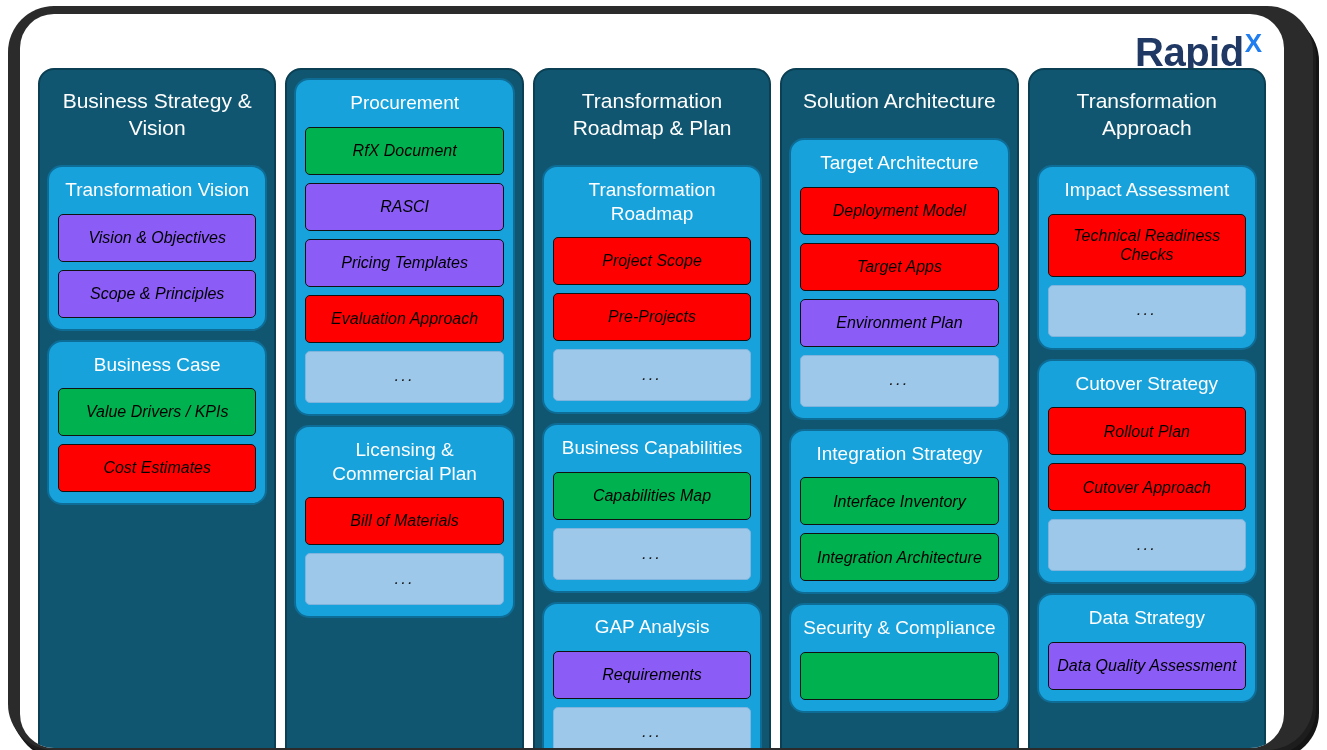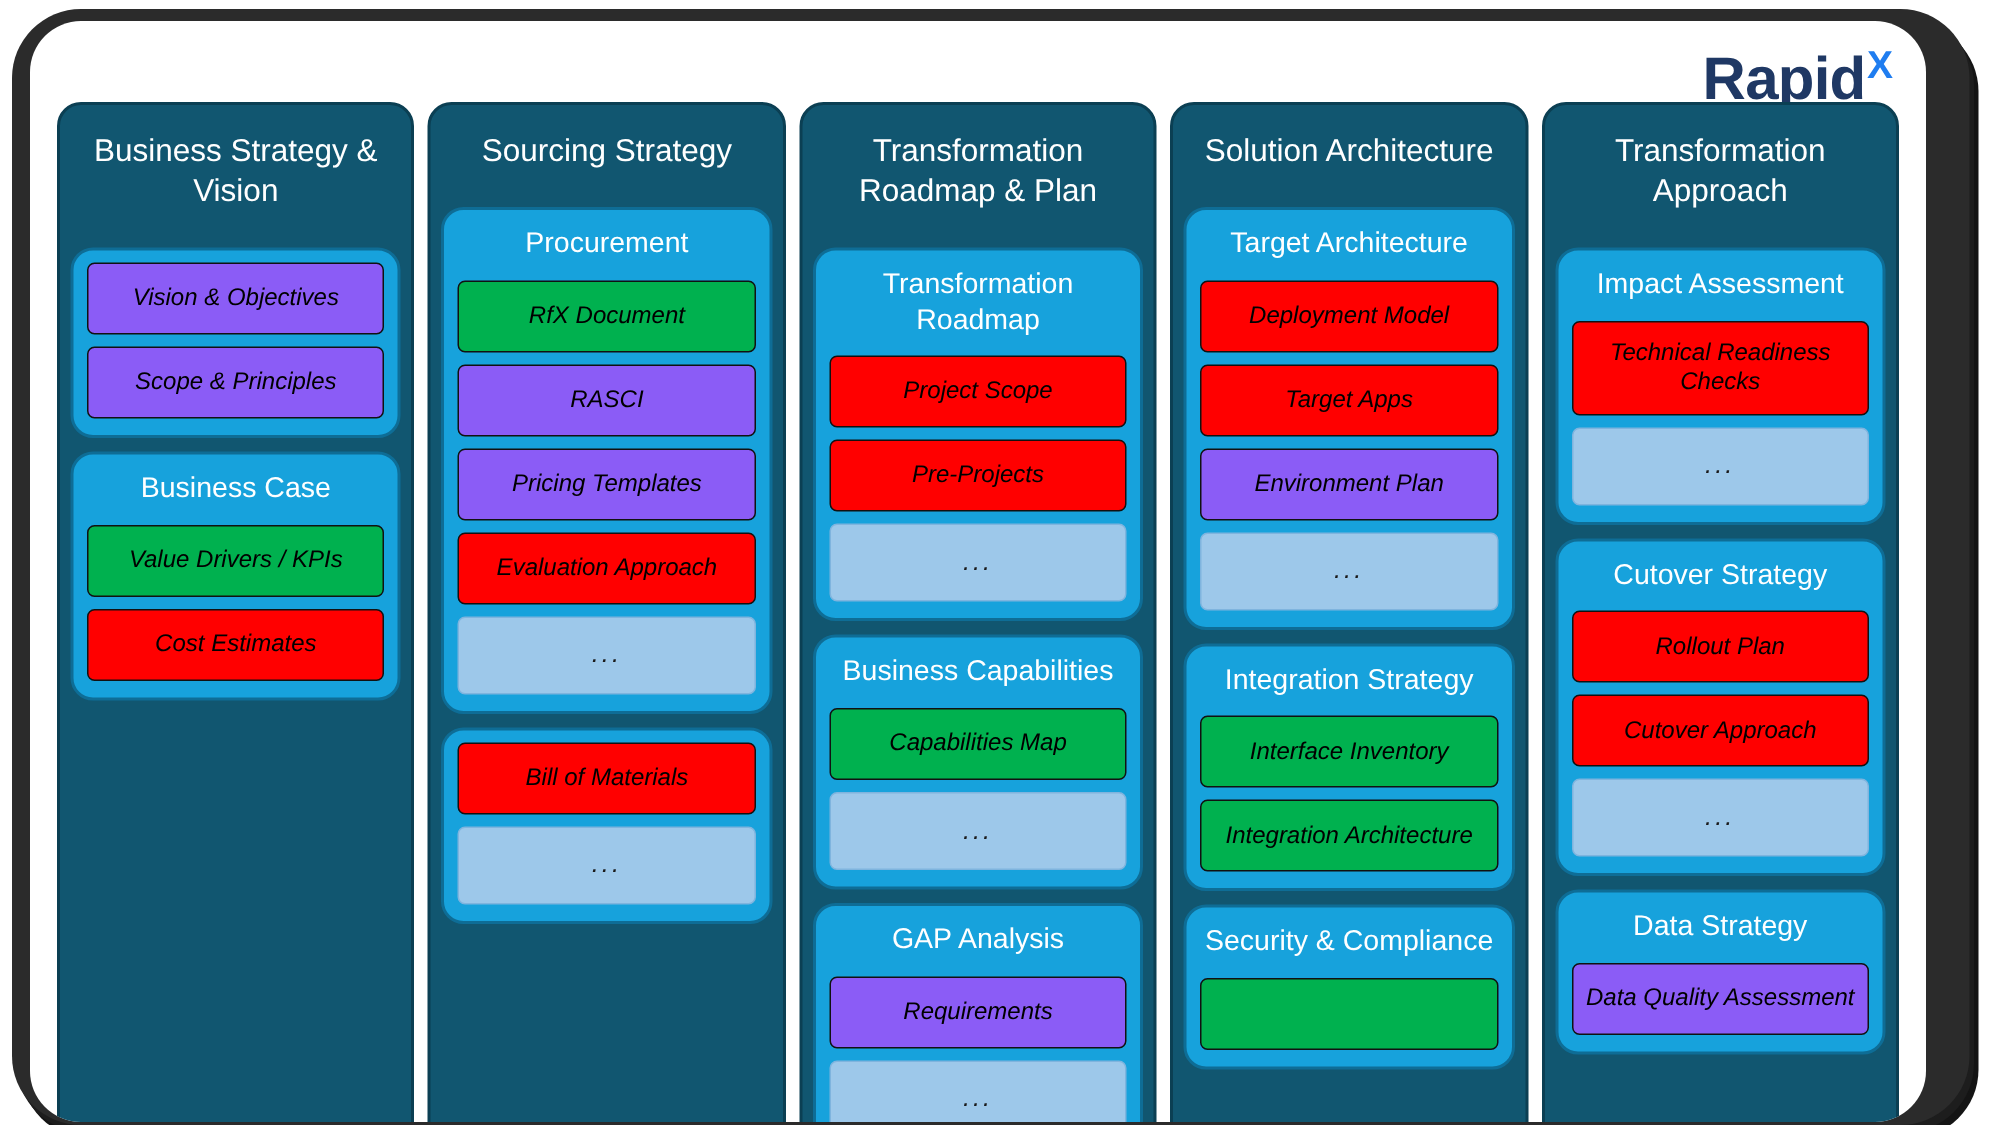--- a/index.html
+++ b/index.html
@@ -145,40 +145,41 @@
 <div id="page">
 
   <div id="logo">
     <span class="rapid">Rapid</span><span class="x">X</span>
   </div>
 
   <div id="columns">
       <div class="column">
         <div class="column-title">Business Strategy &amp; Vision</div>
         <div class="group">
+          <div class="group-title">Transformation Vision</div>
           <div class="item yellow">Vision &amp; Objectives</div>
           <div class="item yellow">Scope &amp; Principles</div>
         </div>
         <div class="group">
           <div class="group-title">Business Case</div>
           <div class="item green">Value Drivers / KPIs</div>
           <div class="item red">Cost Estimates</div>
         </div>
       </div>
       <div class="column">
-        <div class="column-title">Sourcing Strategy</div>
         <div class="group">
           <div class="group-title">Procurement</div>
           <div class="item green">RfX Document</div>
           <div class="item yellow">RASCI</div>
           <div class="item yellow">Pricing Templates</div>
           <div class="item red">Evaluation Approach</div>
           <div class="item more">...</div>
         </div>
         <div class="group">
+          <div class="group-title">Licensing &amp; Commercial Plan</div>
           <div class="item red">Bill of Materials</div>
           <div class="item more">...</div>
         </div>
       </div>
       <div class="column">
         <div class="column-title">Transformation Roadmap &amp; Plan</div>
         <div class="group">
           <div class="group-title">Transformation Roadmap</div>
           <div class="item red">Project Scope</div>
           <div class="item red">Pre-Projects</div>

